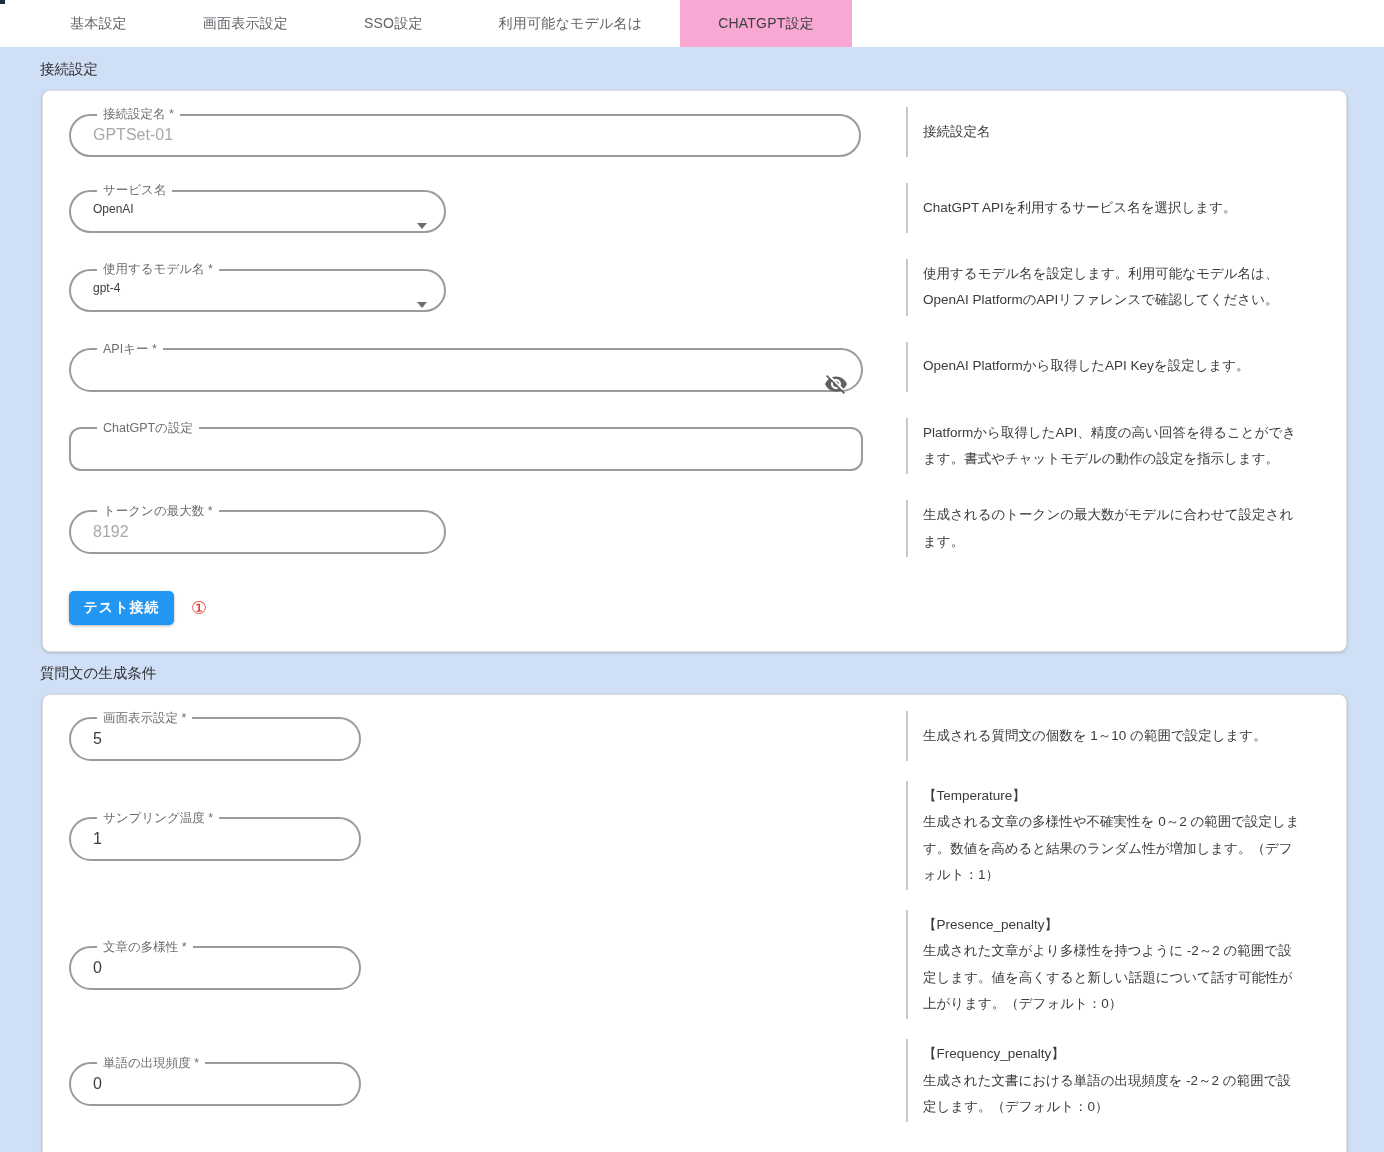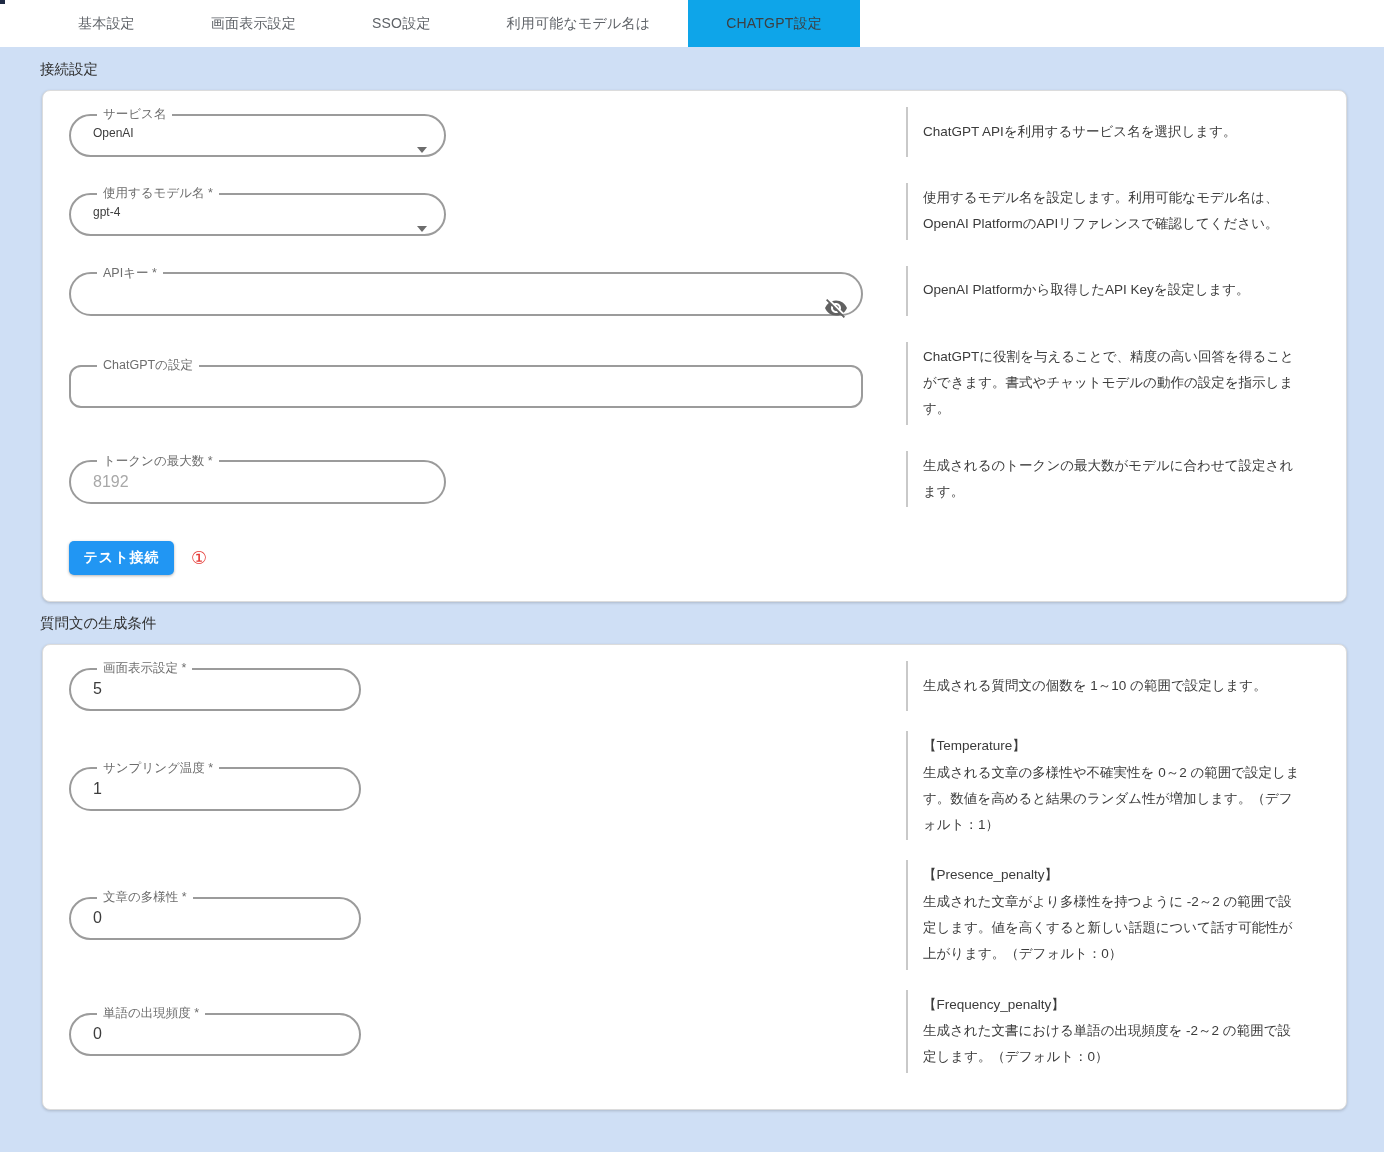--- a/index.html
+++ b/index.html
@@ -19,34 +19,34 @@
     position: absolute; top: 0; left: 0;
     width: 5px; height: 4px; background: #1f2a44;
     z-index: 5;
   }
   
   .tabbar {
     display: flex;
     align-items: stretch;
     height: 47px;
     background: #ffffff;
-    padding-left: 40px;
+    padding-left: 32px;
   }
   .tab {
     display: flex;
     align-items: center;
     padding: 0 38px;
     font-size: 14px;
     color: #5f6368;
     cursor: pointer;
     white-space: nowrap;
     letter-spacing: 0.2px;
   }
   .tab.active {
-    background: #0ea5e9;
+    background: #f9a8d4;
     color: #3c4043;
   }
   
   .section-title {
     font-size: 14.5px;
     color: #2f2f2f;
     padding: 13px 0 11px 40px;
   }
   .card {
     background: #ffffff;
@@ -186,20 +186,31 @@
     <div class="tab">画面表示設定</div>
     <div class="tab">SSO設定</div>
     <div class="tab">利用可能なモデル名は</div>
     <div class="tab active">CHATGPT設定</div>
   </div>
 
   <div class="section-title">接続設定</div>
 
   <div class="card">
 
+    <div class="row">
+      <div class="field-col">
+        <fieldset class="fld w792">
+          <legend><span>接続設定名 *</span></legend>
+          <input class="dim" type="text" readonly="" value="GPTSet-01" style="">
+        </fieldset>
+      </div>
+      <div class="desc-col">
+        <div class="desc-text">接続設定名</div>
+      </div>
+    </div>
 
     <div class="row">
       <div class="field-col">
         <fieldset class="fld w377">
           <legend><span>サービス名</span></legend>
           <div class="select-val">OpenAI</div>
           <span class="caret"></span>
         </fieldset>
       </div>
       <div class="desc-col">
@@ -238,21 +249,21 @@
     </div>
 
     <div class="row">
       <div class="field-col">
         <fieldset class="fld area w794">
           <legend><span>ChatGPTの設定</span></legend>
           <input type="text" value="" style="">
         </fieldset>
       </div>
       <div class="desc-col">
-        <div class="desc-text">ChatGPTに役割を与えることで、精度の高い回答を得ることができます。書式やチャットモデルの動作の設定を指示します。</div>
+        <div class="desc-text">Platformから取得したAPI、精度の高い回答を得ることができます。書式やチャットモデルの動作の設定を指示します。</div>
       </div>
     </div>
 
     <div class="row">
       <div class="field-col">
         <fieldset class="fld w377">
           <legend><span>トークンの最大数 *</span></legend>
           <input class="dim" type="text" readonly="" value="8192" style="">
         </fieldset>
       </div>

